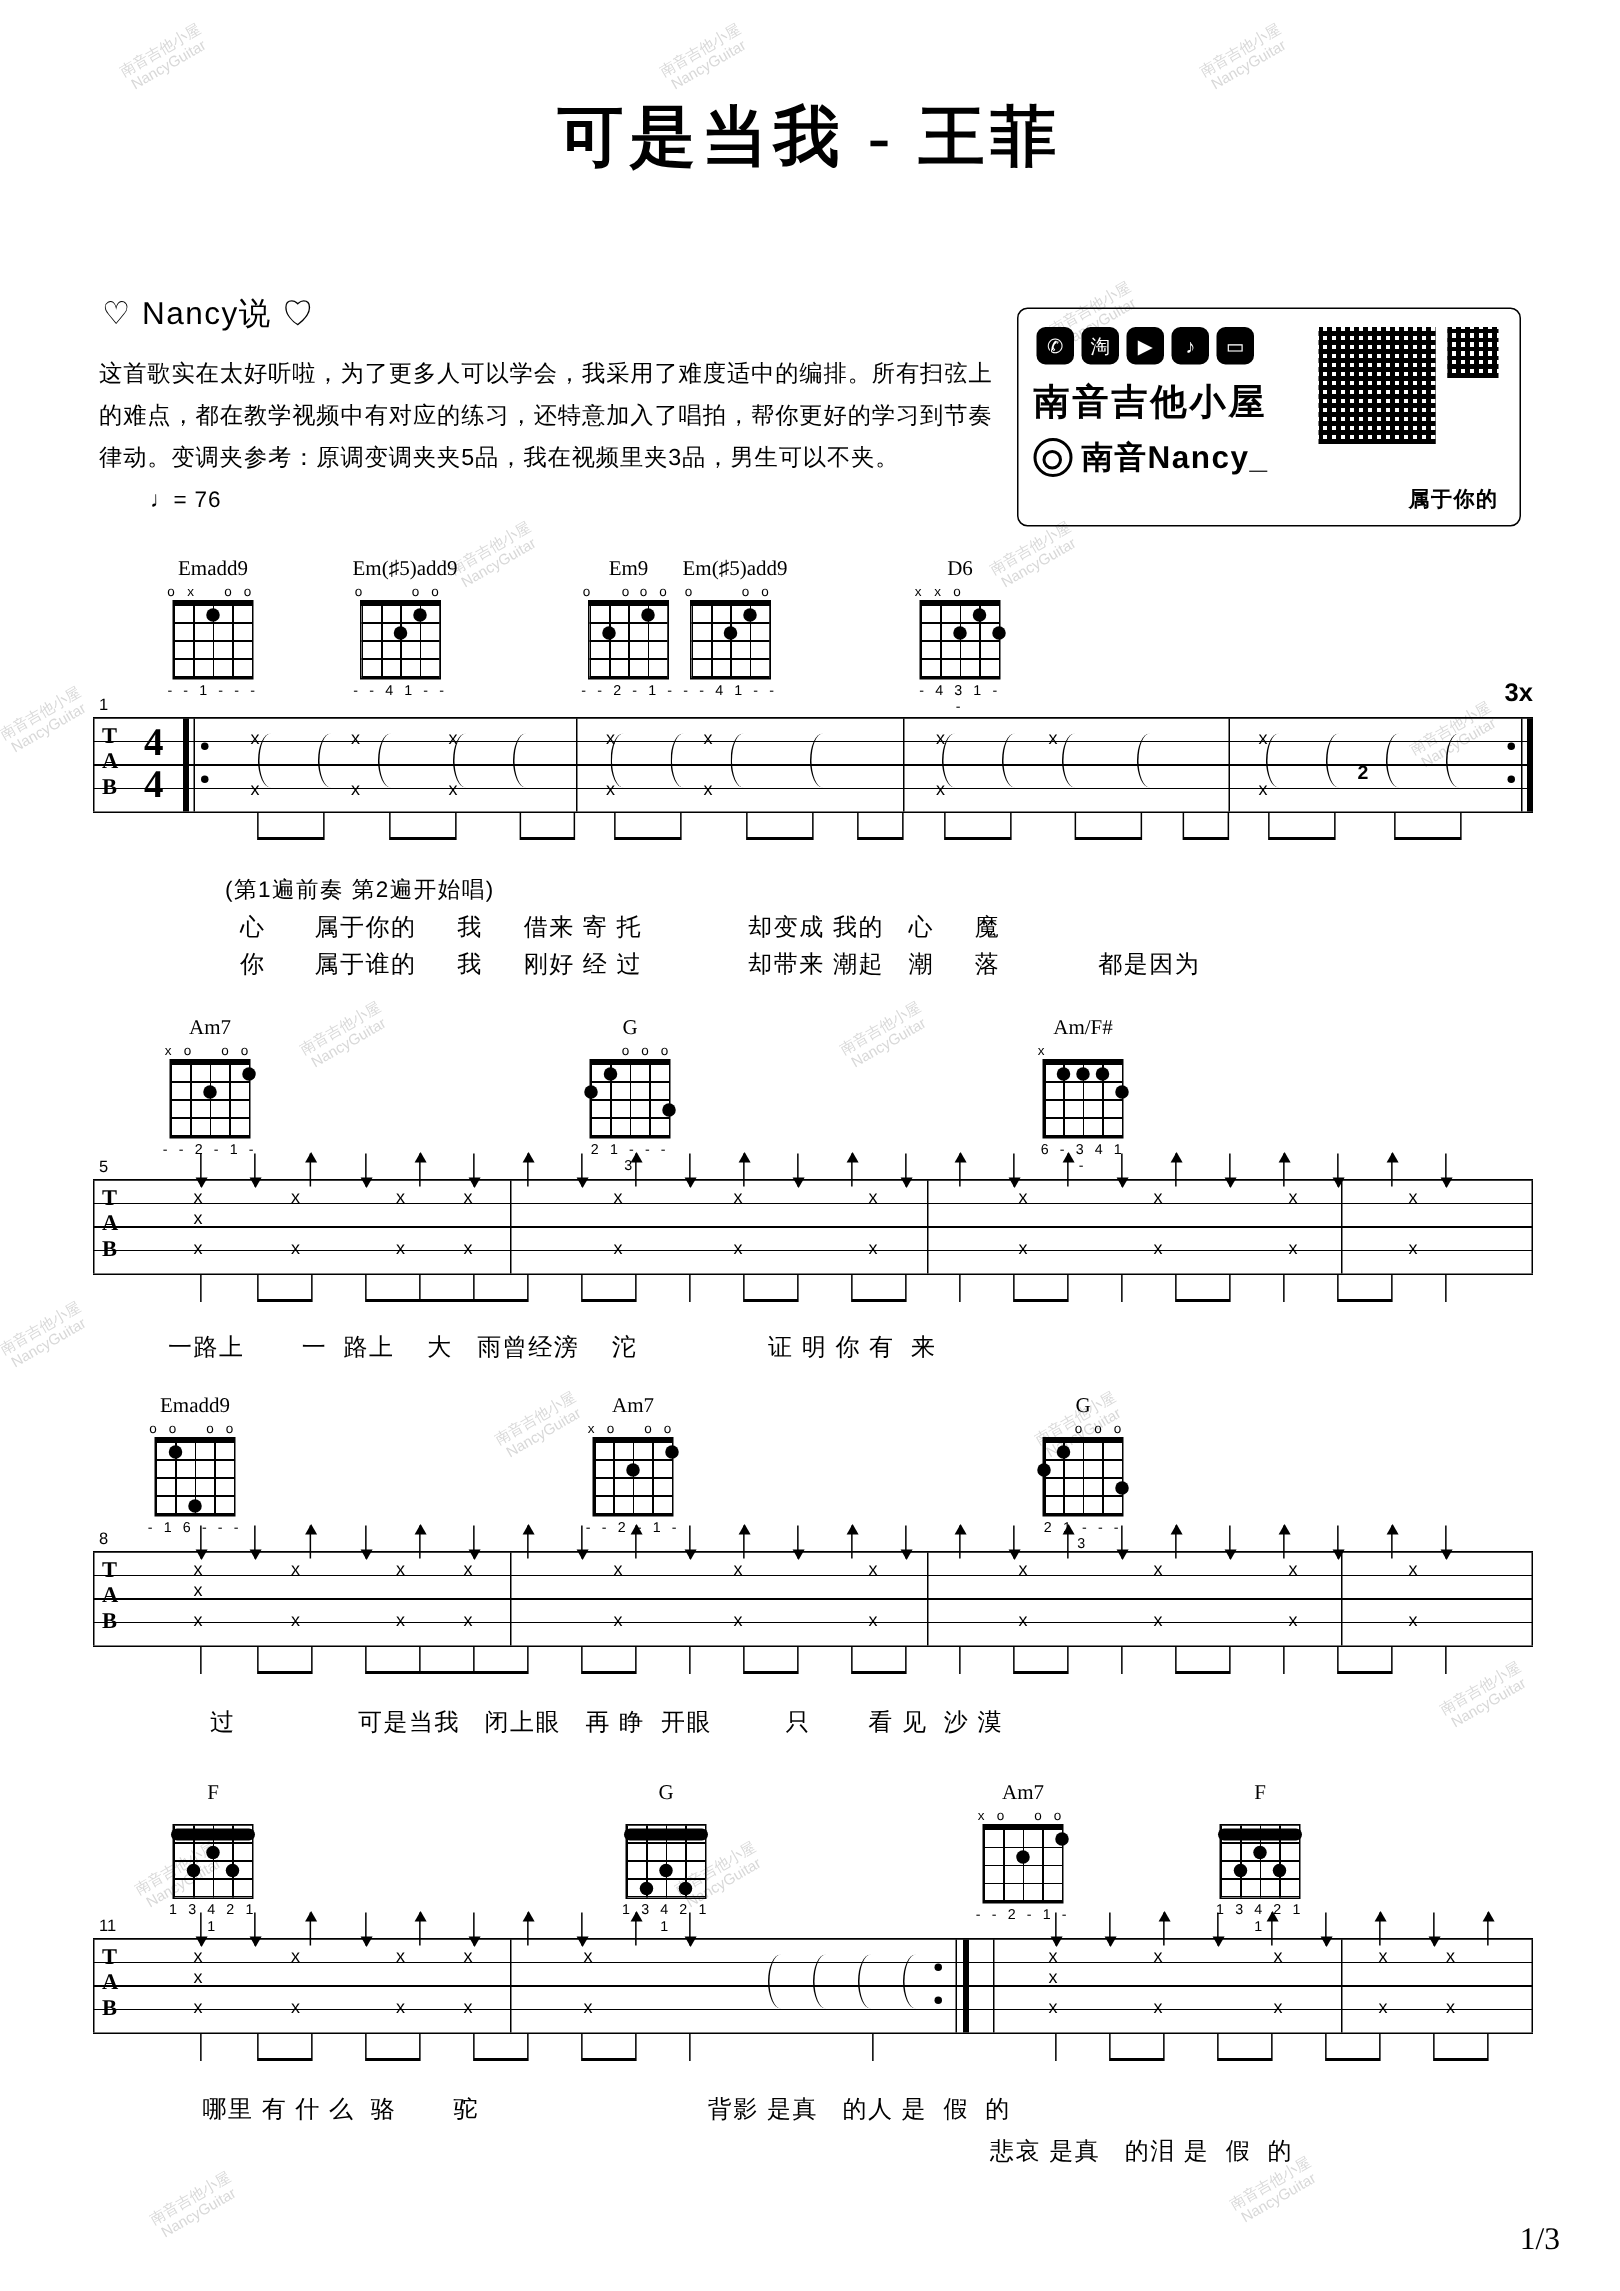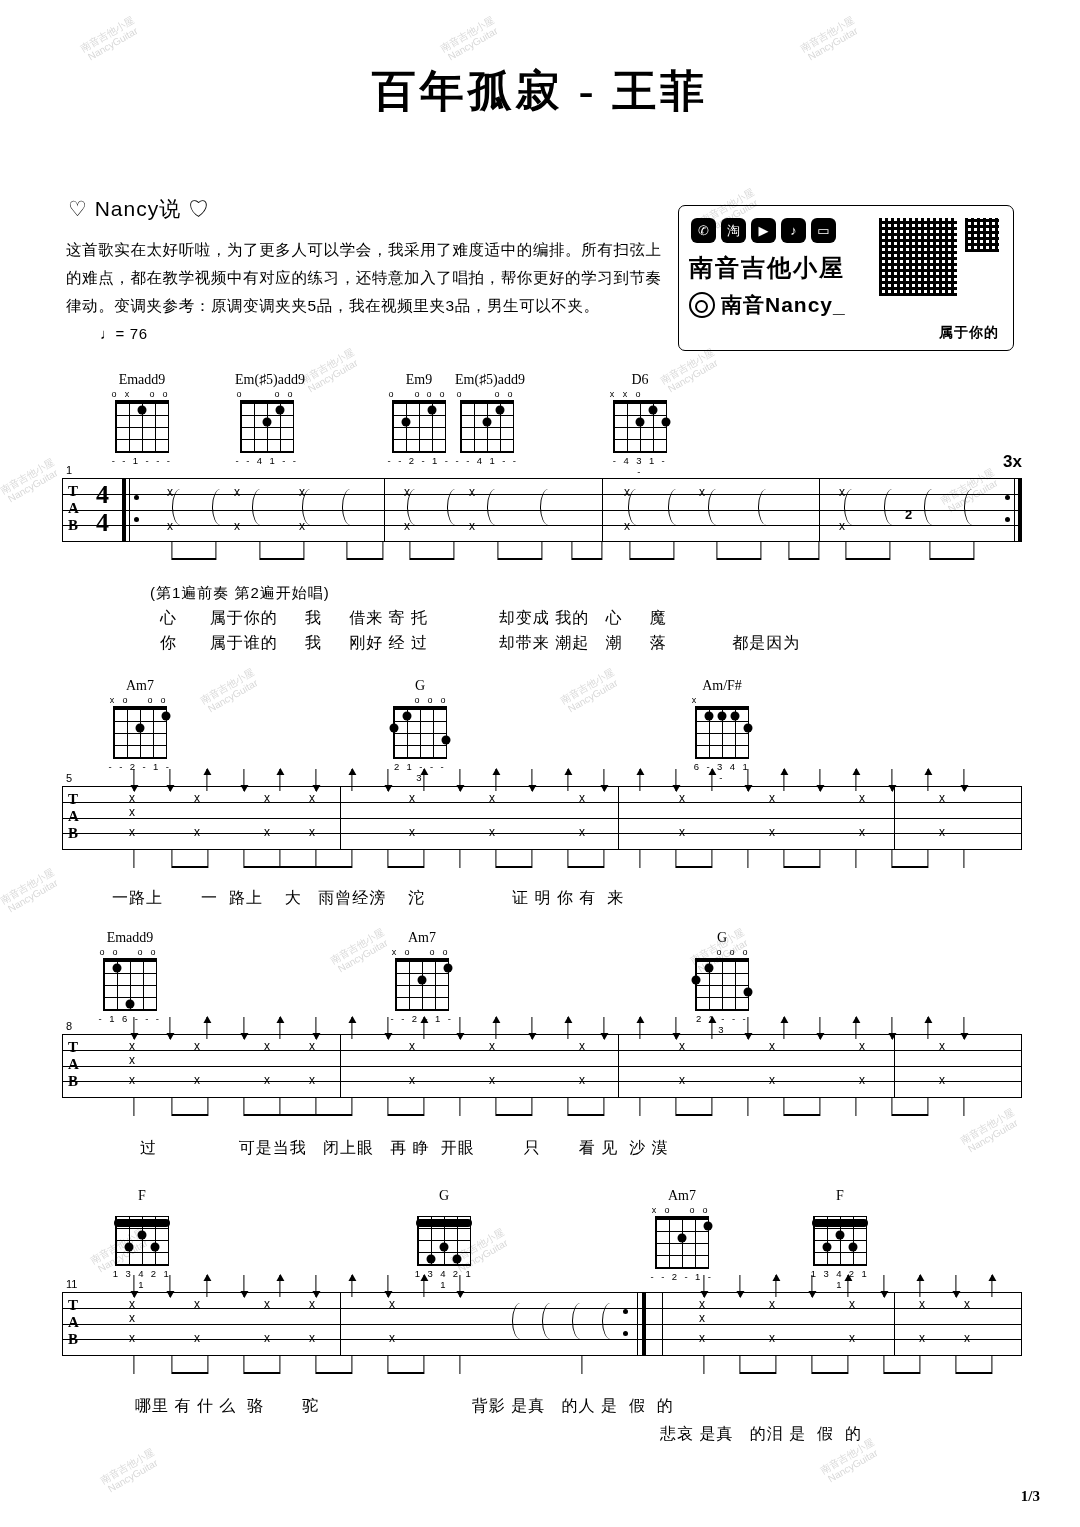--- a/index.html
+++ b/index.html
@@ -194,21 +194,21 @@
   }
 
   
   .lyr{
     position:absolute;font-size:16px;letter-spacing:1px;white-space:nowrap;
     font-family:"Liberation Sans", sans-serif;
   }
   .lyr-note{font-size:15px;}
 
   .pagenum{
-    position:absolute;right:40px;bottom:22px;font-size:15px;font-weight:bold;
+    position:absolute;right:40px;bottom:22px;font-size:21px;font-weight:normal;
     font-family:"Liberation Serif", serif;
   }
 </style>
 </head>
 <body>
 
 <div class="page">
 
   <div class="wm" style="left:80px;top:28px;">南音吉他小屋<br>NancyGuitar</div>
   <div class="wm" style="left:440px;top:28px;">南音吉他小屋<br>NancyGuitar</div>
@@ -222,21 +222,21 @@
   <div class="wm" style="left:560px;top:680px;">南音吉他小屋<br>NancyGuitar</div>
   <div class="wm" style="left:0px;top:880px;">南音吉他小屋<br>NancyGuitar</div>
   <div class="wm" style="left:330px;top:940px;">南音吉他小屋<br>NancyGuitar</div>
   <div class="wm" style="left:690px;top:940px;">南音吉他小屋<br>NancyGuitar</div>
   <div class="wm" style="left:960px;top:1120px;">南音吉他小屋<br>NancyGuitar</div>
   <div class="wm" style="left:90px;top:1240px;">南音吉他小屋<br>NancyGuitar</div>
   <div class="wm" style="left:450px;top:1240px;">南音吉他小屋<br>NancyGuitar</div>
   <div class="wm" style="left:820px;top:1450px;">南音吉他小屋<br>NancyGuitar</div>
   <div class="wm" style="left:100px;top:1460px;">南音吉他小屋<br>NancyGuitar</div>
 
-  <div class="title">百年孤寂 - 王菲</div>
+  <div class="title">可是当我 - 王菲</div>
 
   <div class="note-head">♡ Nancy说 ♡</div>
   <div class="note-body">
     <span>这首歌实在太好听啦，为了更多人可以学会，我采用了难度适中的编排。所有扫弦上的难点，都在教学视频中有对应的练习，还特意加入了唱拍，帮你更好的学习到节奏律动。变调夹参考：原调变调夹夹5品，我在视频里夹3品，男生可以不夹。</span>
     <span class="tempo">♩= 76</span>
   </div>
 
   <div class="infobox">
     <div class="ib-icons">
       <div class="ib-ic">✆</div>

